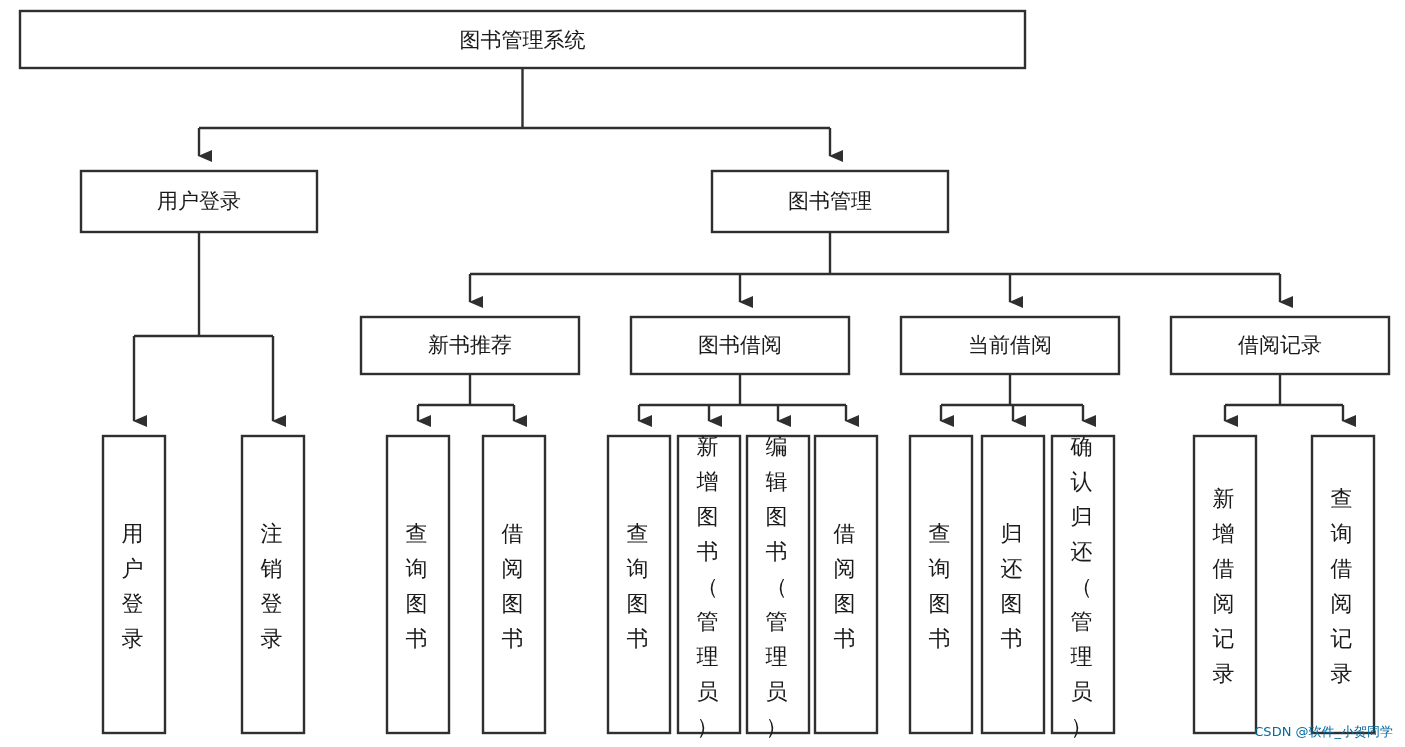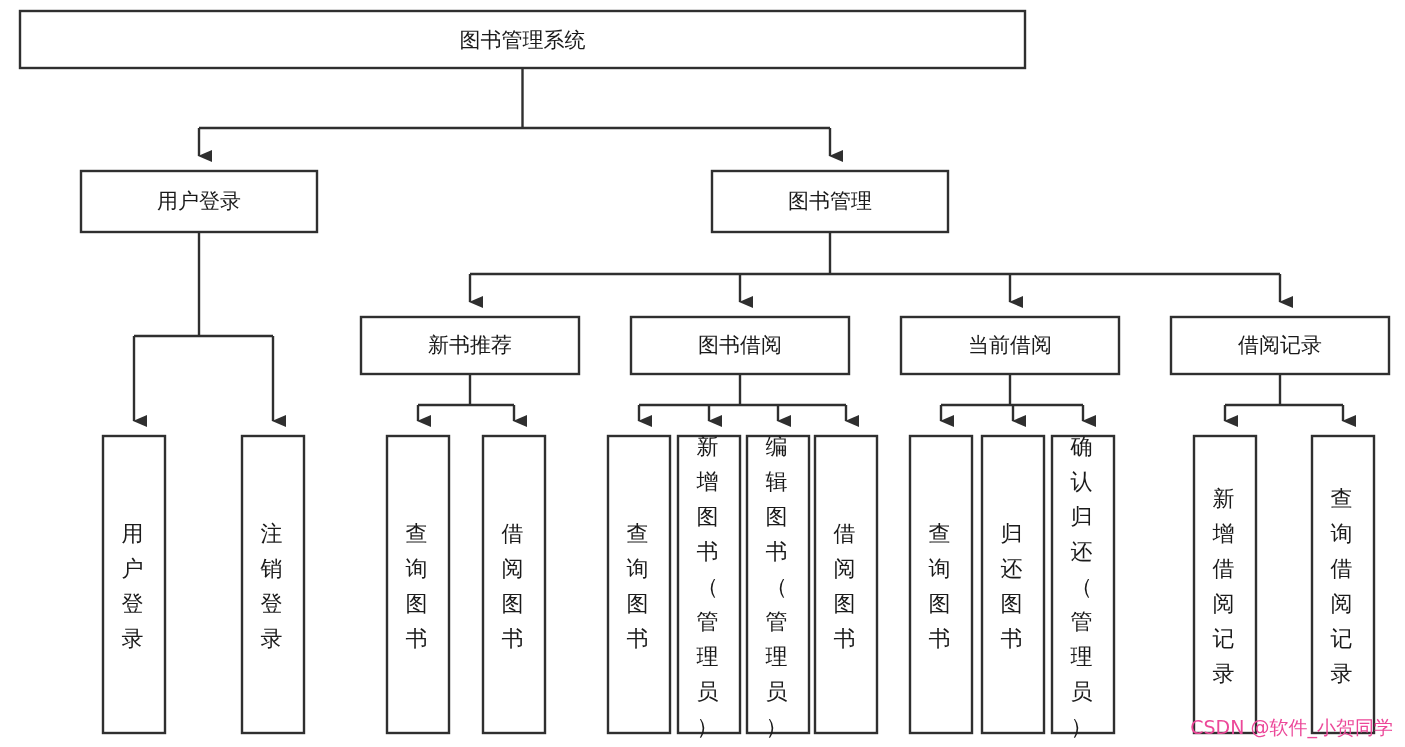--- a/index.html
+++ b/index.html
@@ -53,22 +53,22 @@
   }
   .arrow-head {
     fill: #2f2f2f;
     stroke: none;
   }
   .watermark {
     position: absolute;
     right: 12px;
     bottom: 6px;
     font-family: "DejaVu Sans", "Liberation Sans", sans-serif;
-    font-size: 19px;
-    color: #ec4899;
+    font-size: 13px;
+    color: #0369a1;
     white-space: nowrap;
     user-select: none;
   }
 </style>
 </head>
 <body>
 
 <div id="diagram-root">
   <svg class="diagram" viewBox="0 0 1405 747" xmlns="http://www.w3.org/2000/svg">
     <defs>

